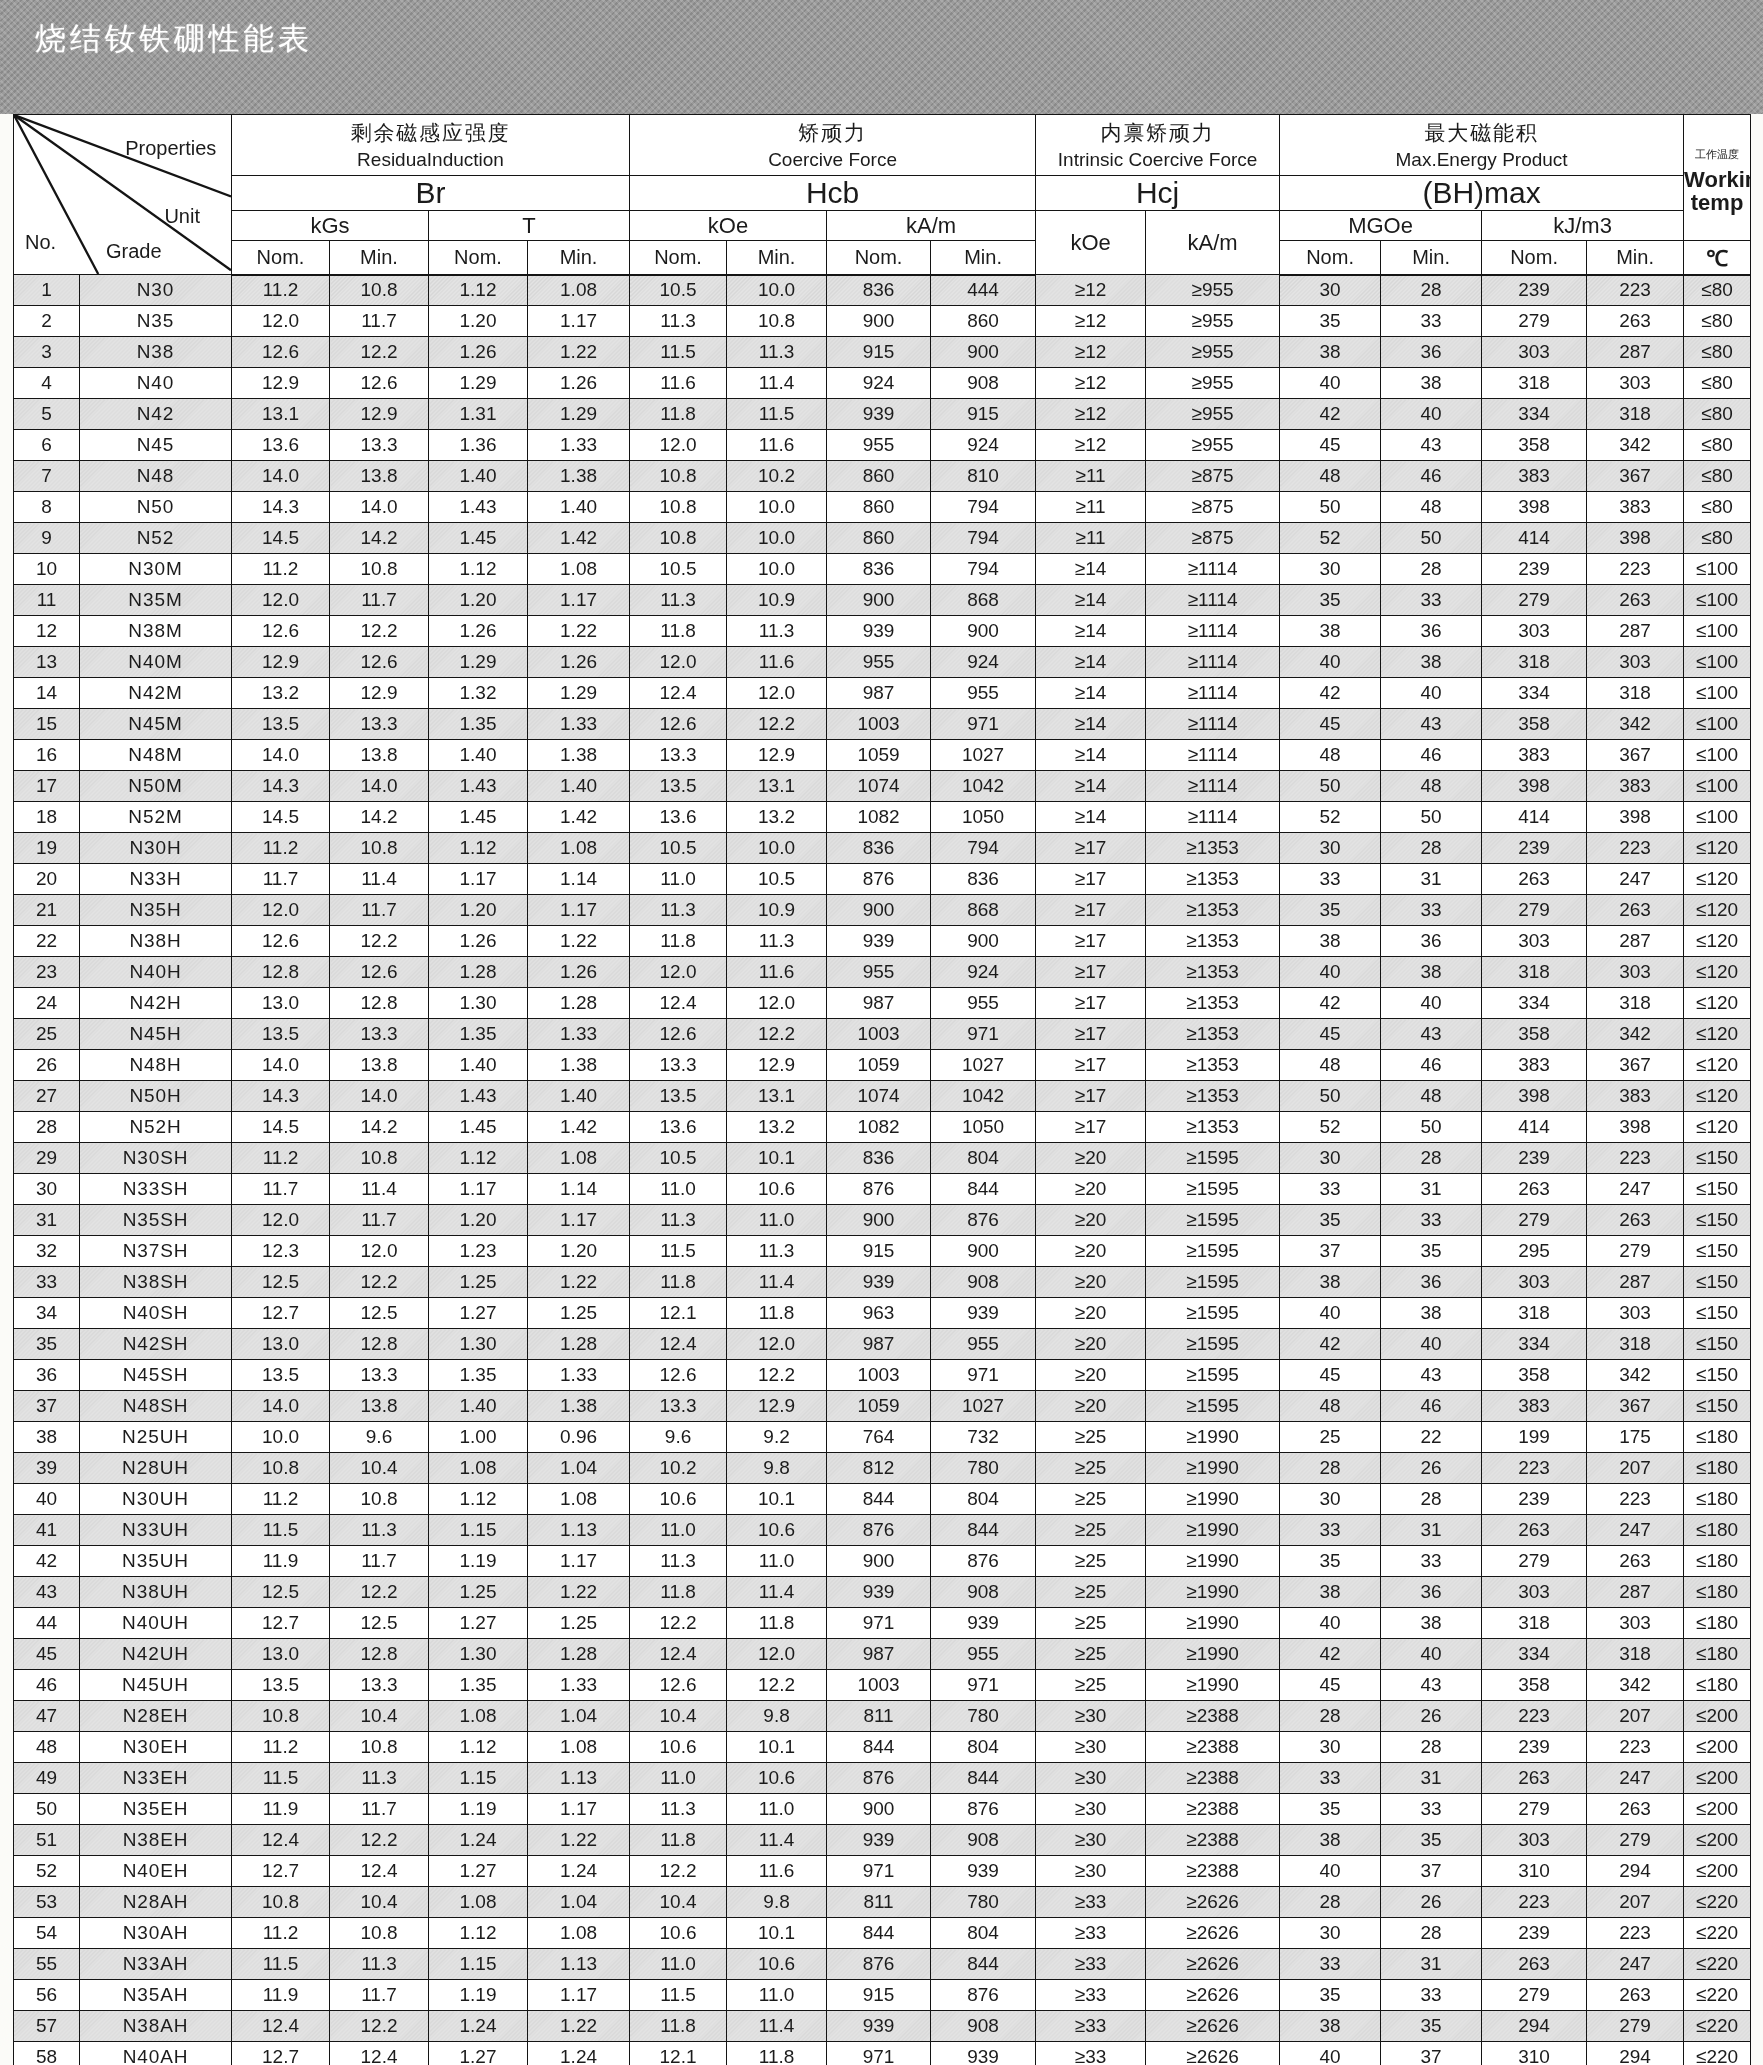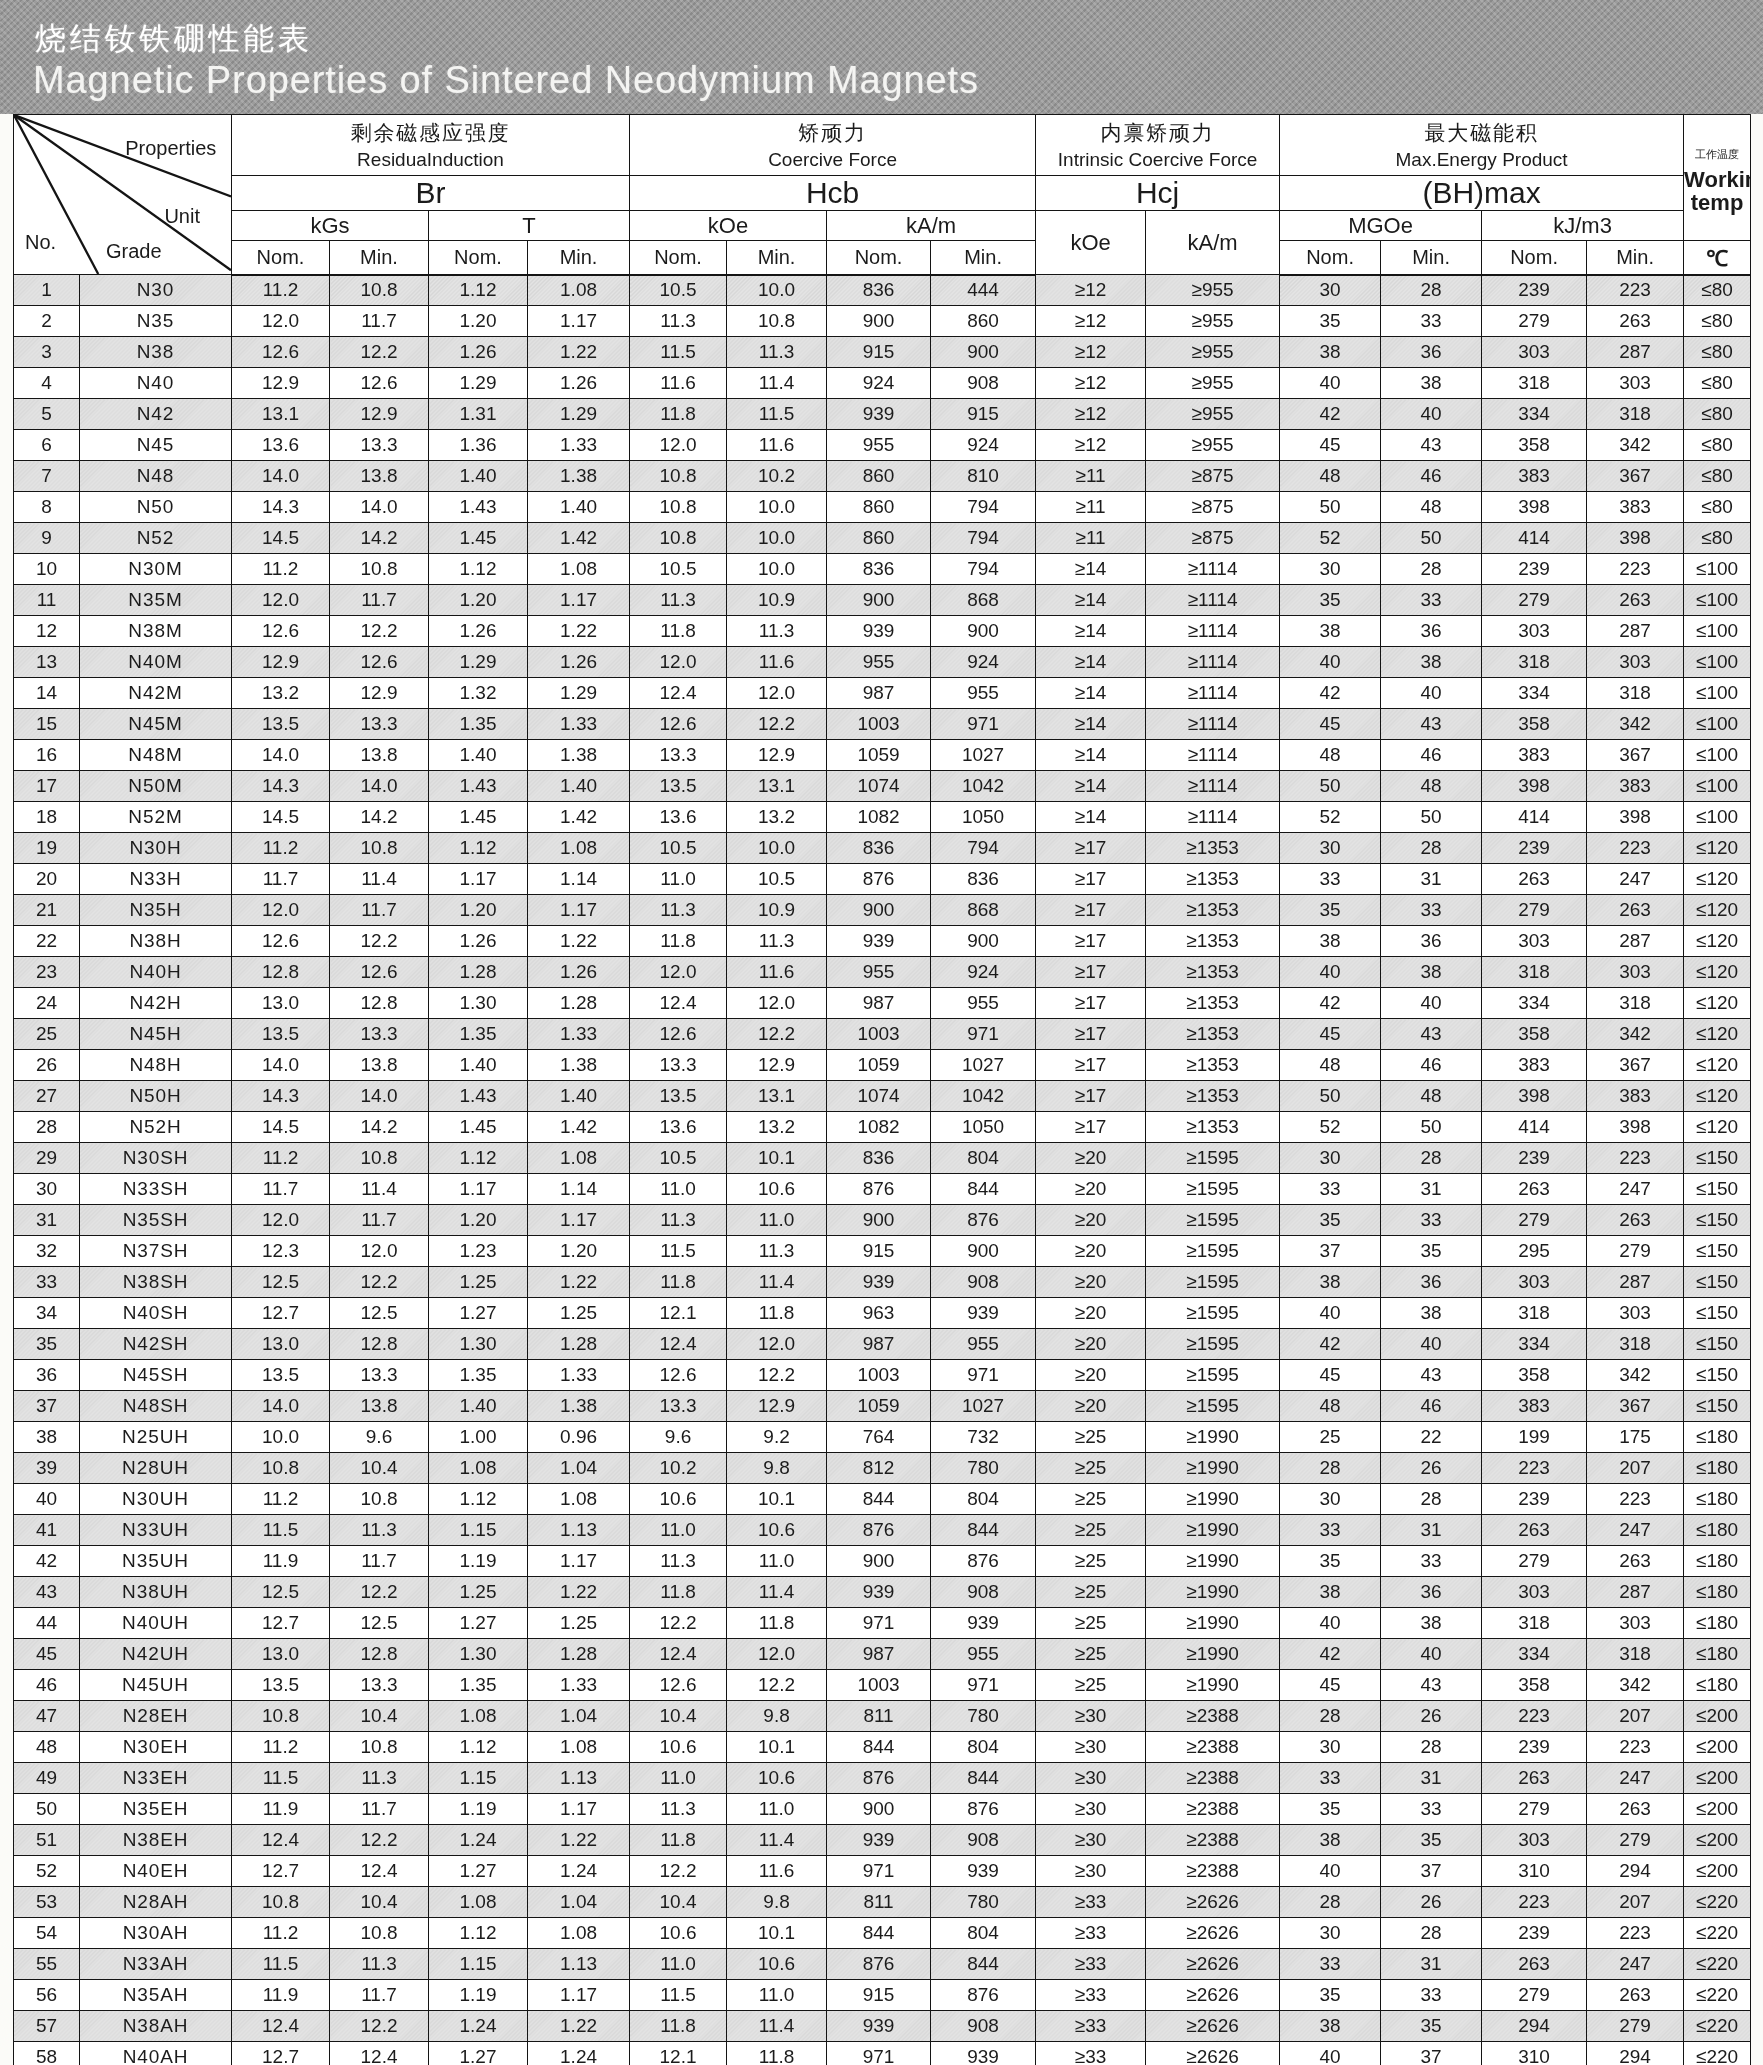--- a/index.html
+++ b/index.html
@@ -72,21 +72,20 @@
     background-color: #e3e3e3;
     background-image: repeating-linear-gradient(135deg, rgba(0,0,0,.05) 0 0.9px, rgba(0,0,0,0) 0.9px 2.8px);
   }
   .props tbody td.c-grade { letter-spacing: 0.9px; }
 </style>
 </head>
 <body>
 
 <div class="title-band">
   <div class="title-zh">烧结钕铁硼性能表</div>
-  <div class="title-en">Magnetic Properties of Sintered Neodymium Magnets</div>
 </div>
 
 <table class="props">
   <colgroup>
     <col style="width:66px">
       <col style="width:152px">
     <col style="width:98px">
       <col style="width:99px">
       <col style="width:99px">
       <col style="width:102px">

